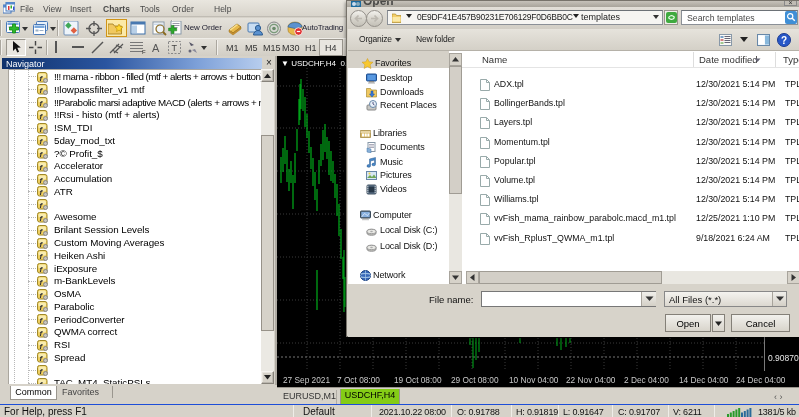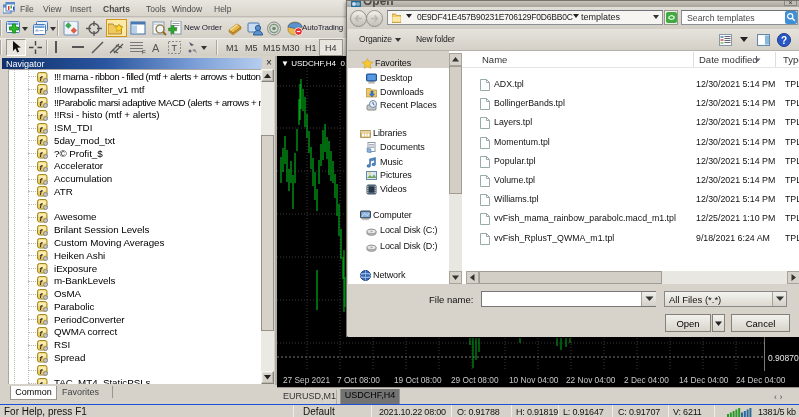--- a/index.html
+++ b/index.html
@@ -22,22 +22,22 @@
       <rect x="5" y="4" width="1.5" height="4" fill="#dd3333"></rect>
       <rect x="7.5" y="3.5" width="1.5" height="3" fill="#33aa33"></rect>
       <rect x="10" y="4.5" width="1.5" height="3.5" fill="#3355cc"></rect>
     </svg>
 </div>
 <div class="abs" style="top:3.5px;left:0;width:350px;height:12px;font-size:8.5px;color:#4a4a4a;">
 <span class="abs" style="left:20px;">File</span>
 <span class="abs" style="left:43px;">View</span>
 <span class="abs" style="left:70px;">Insert</span>
 <span class="abs" style="left:103px;font-weight:bold;">Charts</span>
-<span class="abs" style="left:146px;">Tools</span>
-<span class="abs" style="left:172px;">Window</span>
+<span class="abs" style="left:140px;">Tools</span>
+<span class="abs" style="left:172px;">Order</span>
 <span class="abs" style="left:214px;">Help</span>
 </div>
 
 <div class="abs" id="tb1" style="left:0;top:18px;width:799px;height:20px;background:linear-gradient(#e4e1da,#d4d0c7);"></div>
 <div class="sep1" style="left:0;top:20px;height:16px;"></div>
 
 <div class="abs" style="left:5px;top:21px;width:16px;height:15px;">
 <svg width="16" height="15">
       <rect x="1.5" y="0.5" width="13" height="11" rx="1" fill="#fff" stroke="#4878b8"></rect>
       <rect x="2.5" y="1.5" width="11" height="2.5" fill="#7aa8dc"></rect>
@@ -466,21 +466,21 @@
     <span class="abs" style="left:232px;">10 Nov 04:00</span>
     <span class="abs" style="left:289px;">22 Nov 04:00</span>
     <span class="abs" style="left:347px;">2 Dec 04:00</span>
     <span class="abs" style="left:402px;">14 Dec 04:00</span>
     <span class="abs" style="left:459px;">24 Dec 04:00</span>
   </div>
 </div>
 
 <div class="abs" style="left:277px;top:387px;width:522px;height:17px;background:#d6d2c9;border-top:1px solid #9a968e;">
   <div class="abs" style="left:6px;top:2px;width:54px;height:15px;font-size:9px;color:#333;text-align:center;line-height:13px;border-right:1px solid #b0aca4;">EURUSD,M1</div>
-  <div class="abs" style="left:63px;top:1px;width:60px;height:16px;background:#737373;border:1px solid #9a968e;border-top:0;font-size:9px;text-align:center;line-height:13px;">USDCHF,H4</div>
+  <div class="abs" style="left:63px;top:1px;width:60px;height:16px;background:#84cc16;border:1px solid #9a968e;border-top:0;font-size:9px;text-align:center;line-height:13px;">USDCHF,H4</div>
   <div class="abs" style="left:497px;top:4px;font-size:9px;color:#555;">‹ ›</div>
 </div>
 
 <div class="abs" id="status" style="left:0;top:404px;width:799px;height:13px;background:#d6d2c9;border-top:1px solid #1d4ed8;font-size:9px;color:#111;">
   <span class="abs" style="left:4px;top:1px;font-size:10px;">For Help, press F1</span>
   <span class="abs" style="left:303px;top:1px;font-size:10px;">Default</span>
   <span class="abs" style="left:379px;top:2px;letter-spacing:-0.2px;">2021.10.22 08:00</span>
   <span class="abs" style="left:457px;top:2px;letter-spacing:-0.2px;">O: 0.91788</span>
   <span class="abs" style="left:516px;top:2px;letter-spacing:-0.2px;">H: 0.91819</span>
   <span class="abs" style="left:563px;top:2px;letter-spacing:-0.2px;">L: 0.91647</span>

